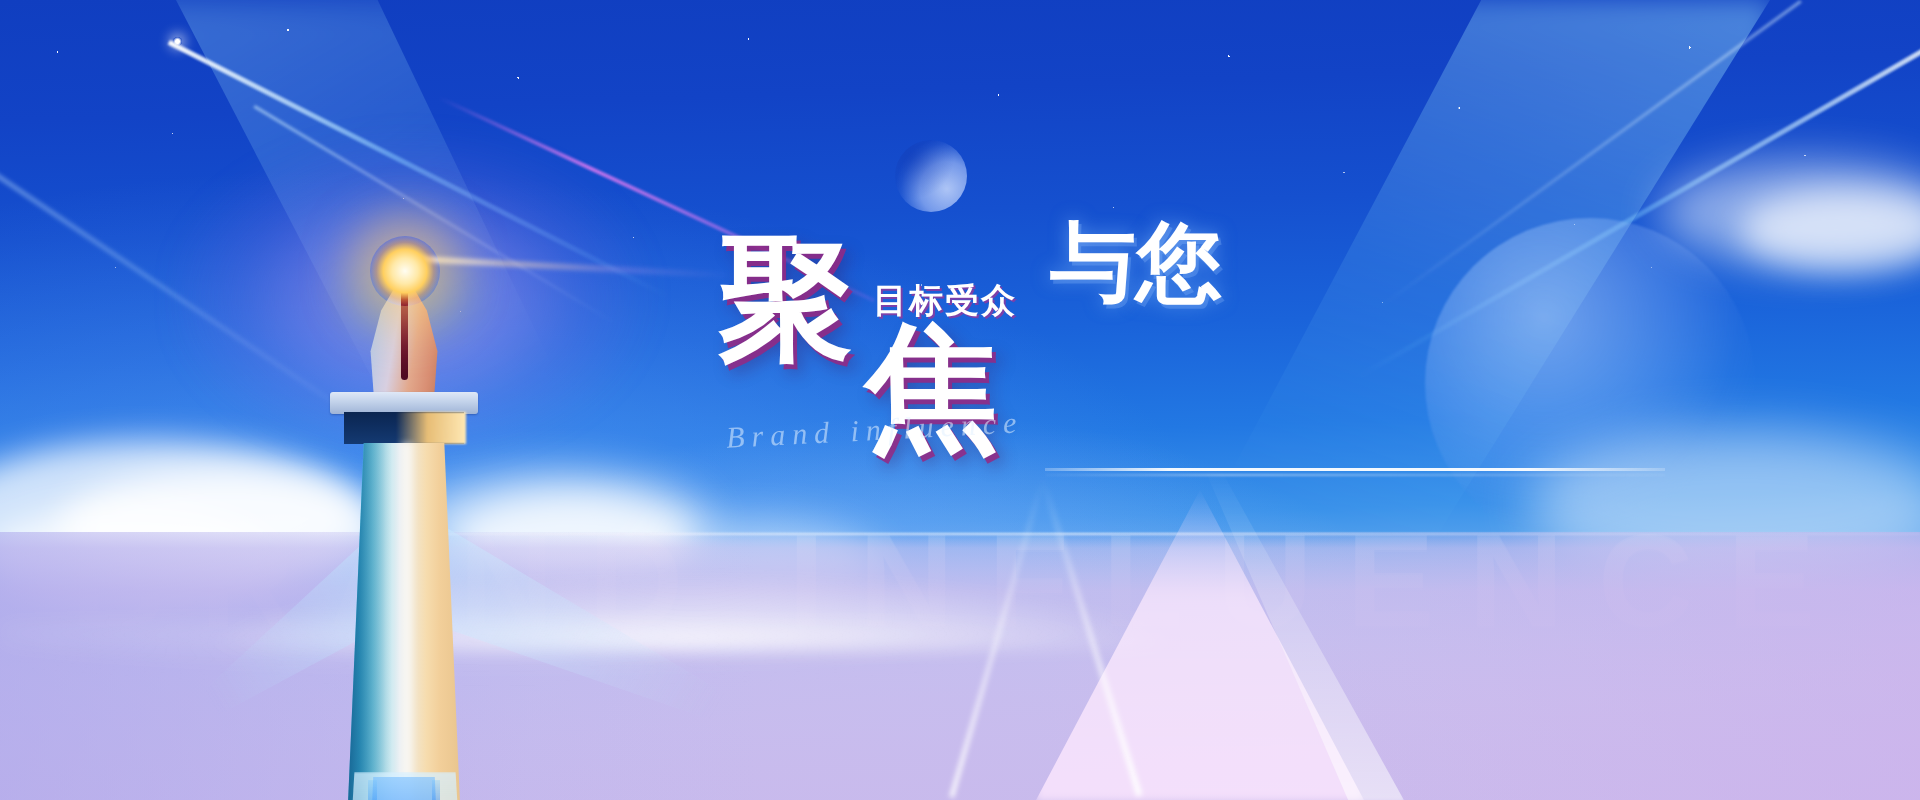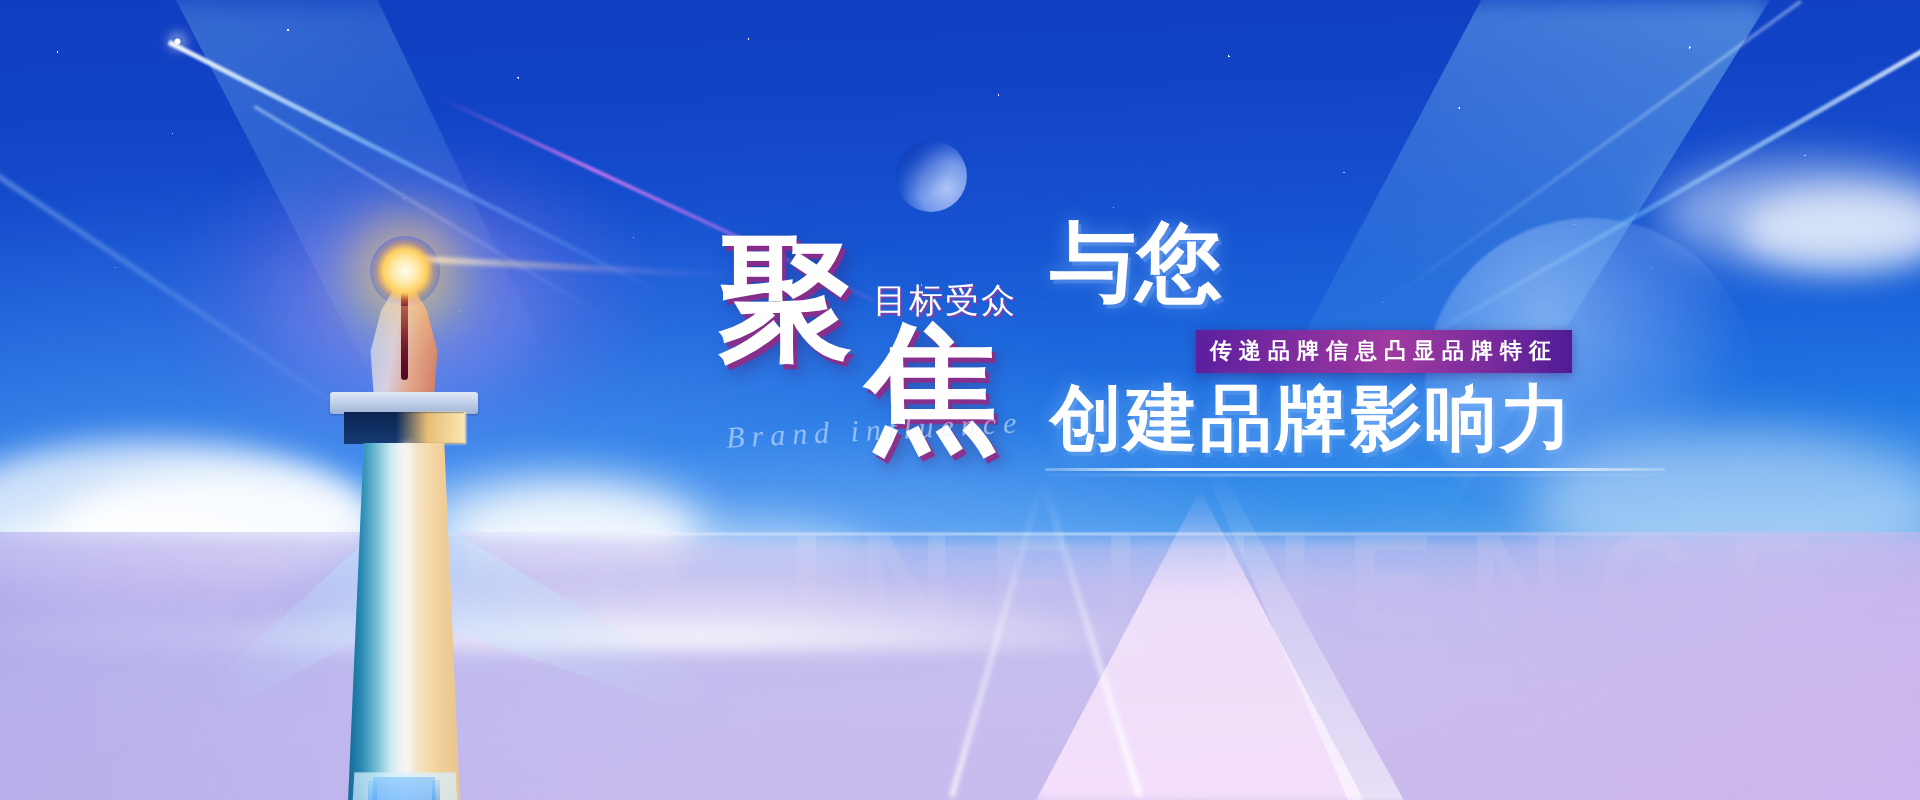--- a/index.html
+++ b/index.html
@@ -301,21 +301,21 @@
   }
   .jiao {
     position:absolute; left:865px; top:320px;
     font-size:135px; line-height:1; font-weight:700; color:#ffffff;
     font-family:"Liberation Sans", sans-serif;
     text-shadow: 4px 5px 0 rgba(150,40,130,.85), 8px 9px 16px rgba(60,20,90,.35);
   }
 
   .audience {
     position:absolute; left:873px; top:278px;
-    font-size:34px; font-weight:400; color:#ffffff; letter-spacing:2px;
+    font-size:34px; font-weight:700; color:#ffffff; letter-spacing:2px;
     font-family:"Liberation Sans", sans-serif;
     text-shadow:2px 2px 0 rgba(165,50,150,.7);
   }
 
   .script {
     position:absolute; left:726px; top:413px;
     font-size:30px; color:rgba(226,240,255,.55); letter-spacing:7px;
     font-style:italic; font-family:"Liberation Serif", serif;
     transform:rotate(-3deg); white-space:nowrap;
   }
@@ -435,21 +435,19 @@
     <div class="audience">目标受众</div>
 
     <div class="jiao">焦</div>
 
     <div class="script">Brand influence</div>
 
     <div class="hl1">
       <span class="big">与您</span>
     </div>
 
-    <div class="badge">传递品牌信息凸显品牌特征</div>
-
-    <div class="hl2">创建品牌影响力</div>
+
 
     <div class="underline"></div>
     <div class="underline2"></div>
 
   </div>
 </div>
 
 </body></html>

